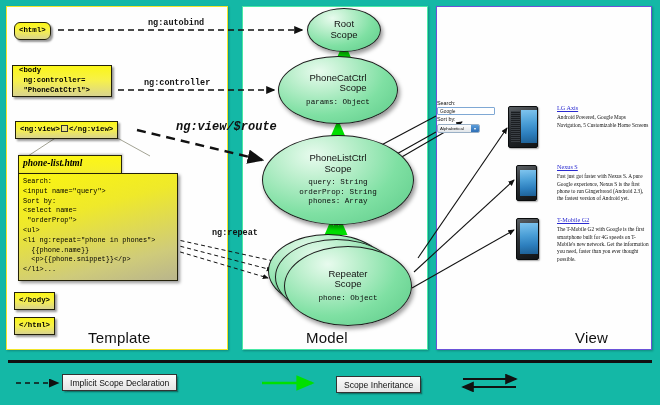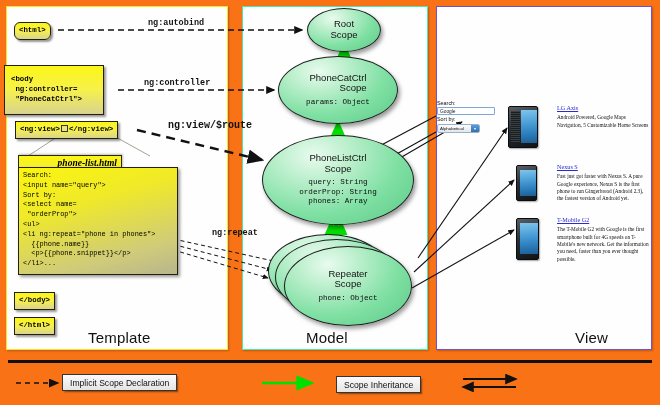--- a/index.html
+++ b/index.html
@@ -6,21 +6,21 @@
   html, body {
     margin: 0; padding: 0;
     width: 660px; height: 405px;
     background: #ffffff;
     font-family: "Liberation Sans", sans-serif;
     overflow: hidden;
   }
   #stage {
     position: relative;
     width: 660px; height: 405px;
-    background: #f97316;
+    background: #14b8a6;
   }
 
   
   .panel {
     position: absolute;
     background: #fefefe;
     box-shadow: 1px 1px 2px rgba(0,0,0,0.25);
   }
   #panel-template { left: 6px;   top: 6px; width: 222px; height: 344px; border: 1.5px solid #f2e52a; }
   #panel-model    { left: 242px; top: 6px; width: 186px; height: 344px; border: 1.5px solid #49e9a6; }
@@ -45,21 +45,21 @@
     box-shadow: 2px 2px 2px rgba(0,0,0,0.40);
     font-family: "Liberation Mono", monospace;
     font-weight: bold;
     font-size: 7.4px;
     color: #000;
     padding: 3px 4px;
     line-height: 1.35;
     white-space: pre;
   }
   #box-html   { left: 14px; top: 22px; border-radius: 6px;  }
-  #box-body   { left: 4px; top: 65px;  width: 100px; padding: 9px 6px; }
+  #box-body   { left: 12px; top: 65px;  width: 100px; padding: 0 6px; }
   #box-ngview { left: 15px; top: 121px; }
   #box-bodyc  { left: 14px; top: 292px; }
   #box-htmlc  { left: 14px; top: 317px; }
 
   .ngview-sq {
     display: inline-block;
     width: 7px; height: 7px;
     border: 1px solid #333;
     background: #ece57e;
     vertical-align: -1px;
@@ -76,22 +76,22 @@
     position: relative;
     width: 104px;
     background: linear-gradient(180deg,#fcf615 0%,#f4ee2e 100%);
     border: 1.1px solid #2a2808;
     border-bottom: none;
     font-family: "Liberation Serif", serif;
     font-style: italic;
     font-weight: bold;
     font-size: 9.5px;
     color: #000;
-    text-align: right;
-    padding: 2px 4px 0 4px;
+    text-align: left;
+    padding: 2px 4px 6px 4px;
     box-shadow: 1px -1px 2px rgba(0,0,0,0.25);
   }
   #note-body {
     position: relative;
     width: 160px;
     background: linear-gradient(165deg,#fbf50f 0%,#efe92a 35%,#cfcb7a 78%,#b9b58c 100%);
     border: 1.1px solid #23210a;
     box-shadow: 2px 2px 3px rgba(0,0,0,0.40);
     padding: 3px 4px 5px 4px;
     font-family: "Liberation Mono", monospace;
@@ -158,21 +158,21 @@
   .lbl {
     position: absolute;
     font-family: "Liberation Mono", monospace;
     font-size: 8.5px;
     font-weight: bold;
     color: #111;
     white-space: nowrap;
   }
   #lbl-autobind   { left: 148px; top: 18px; }
   #lbl-controller { left: 144px; top: 78px; }
-  #lbl-route      { left: 168px; top: 120px; font-size: 10px; }
+  #lbl-route      { left: 176px; top: 120px; font-size: 12px; font-style: italic; }
   #lbl-repeat     { left: 212px; top: 228px; }
 
   
   #view-form { position: absolute; left: 437px; top: 100px; width: 62px; }
   .vf-label {
     font-family: "Liberation Sans", sans-serif;
     font-size: 5.4px;
     color: #111;
     line-height: 1.25;
   }

